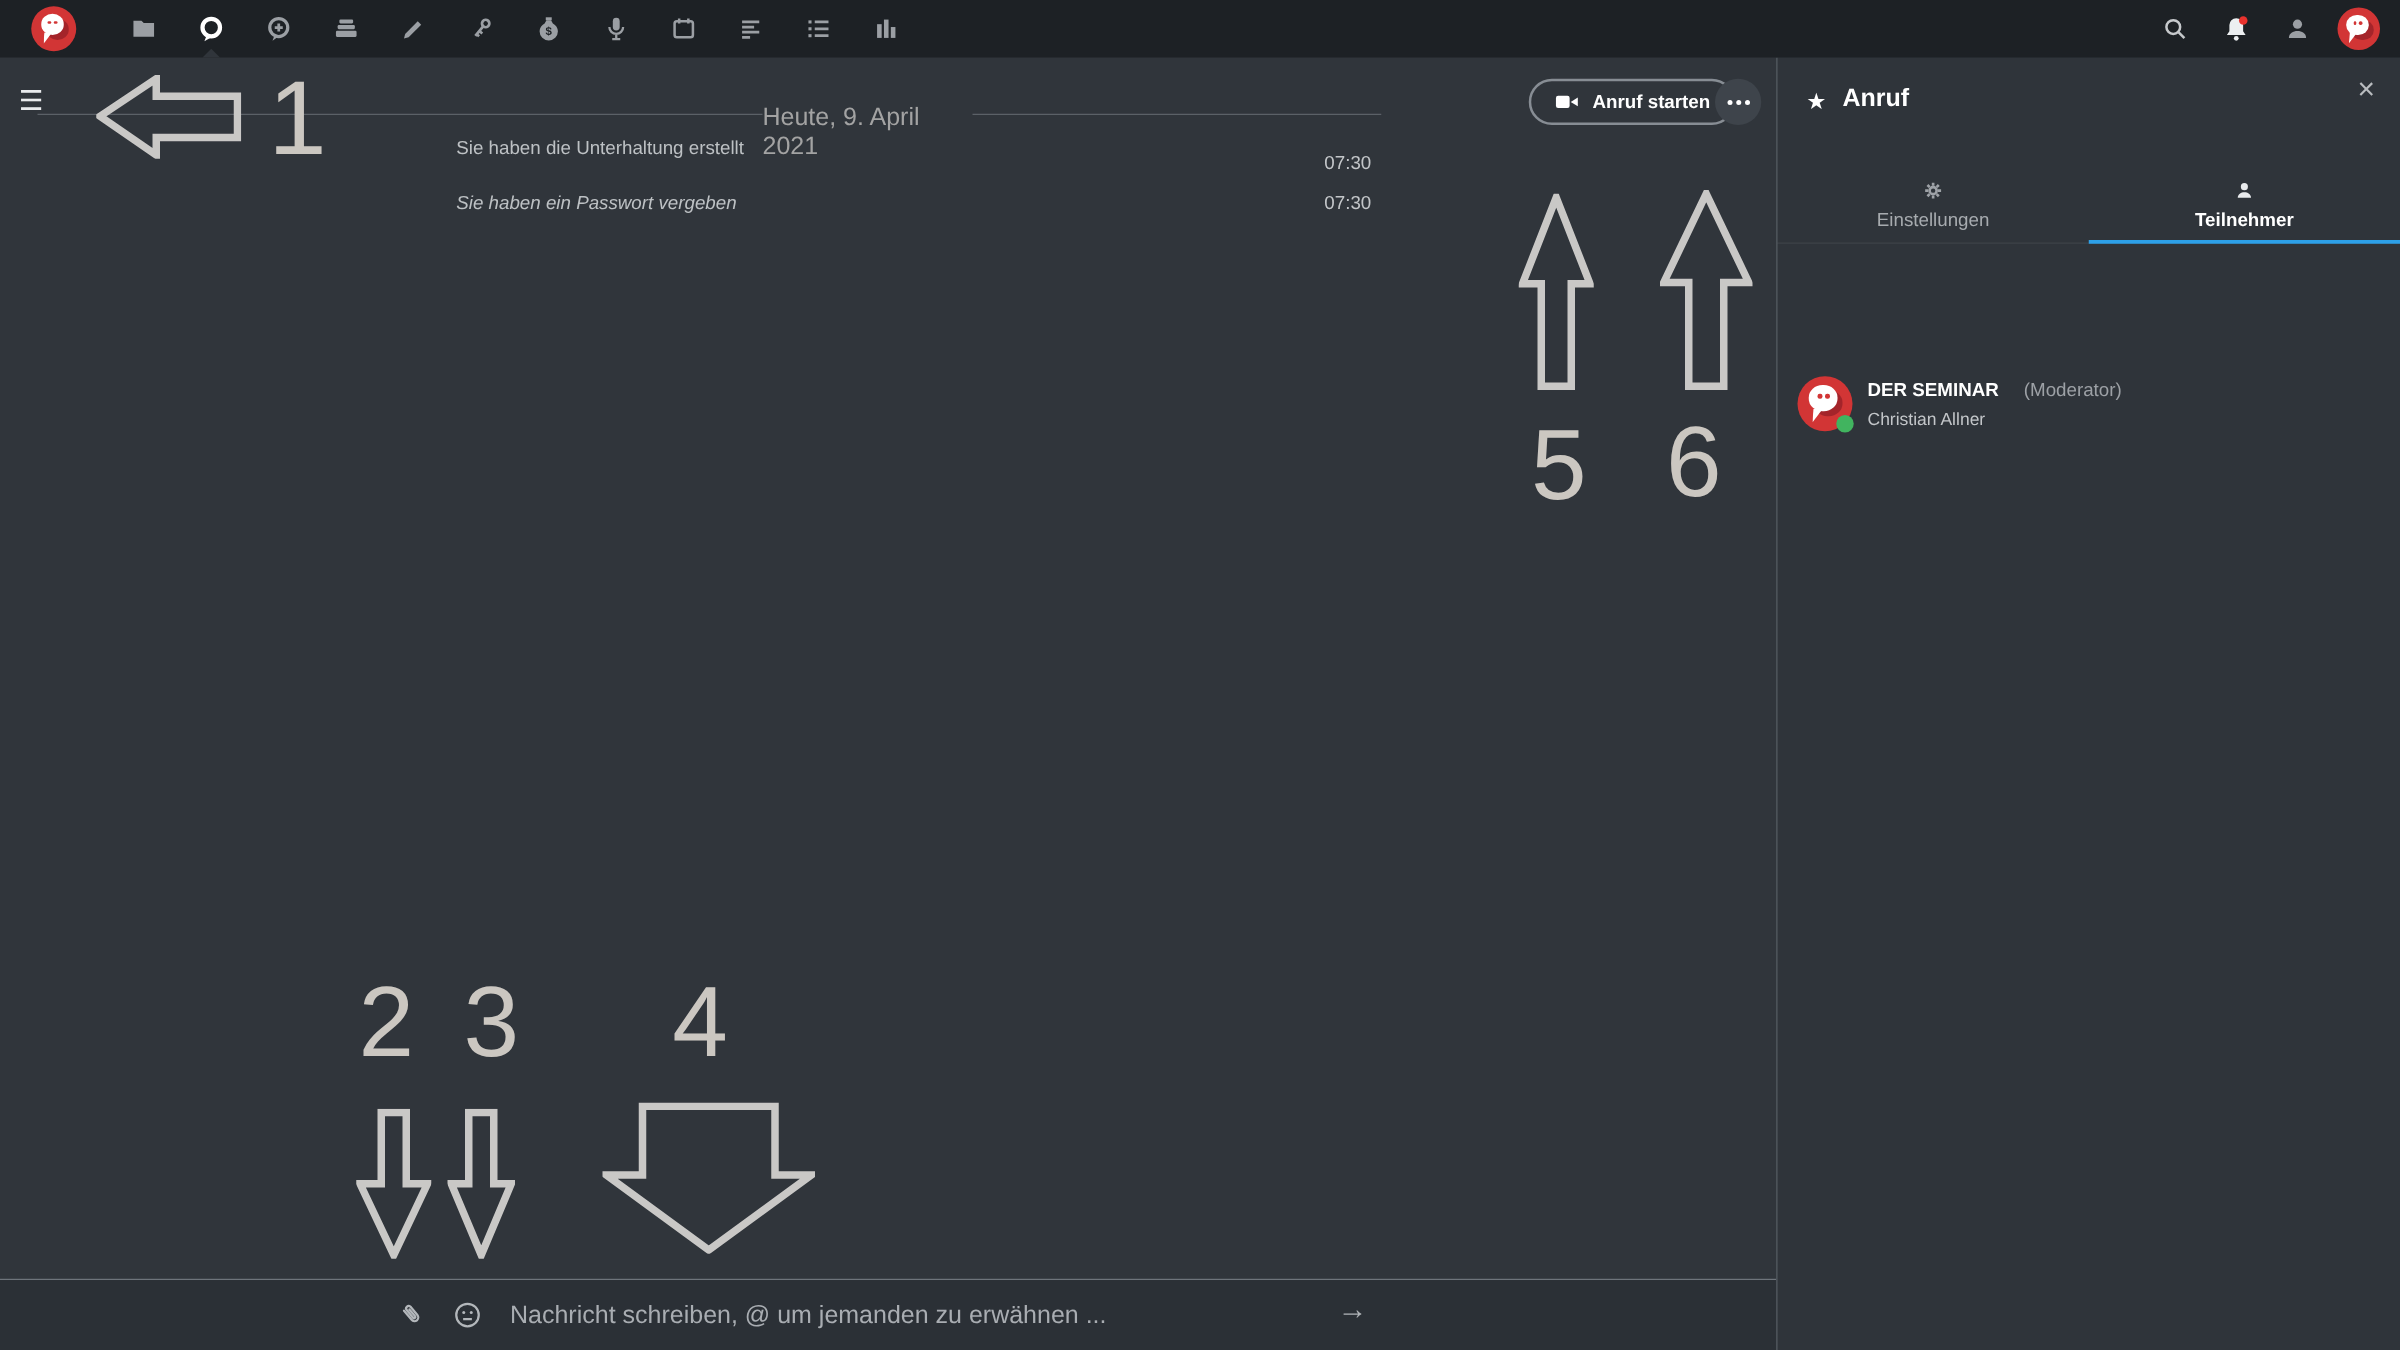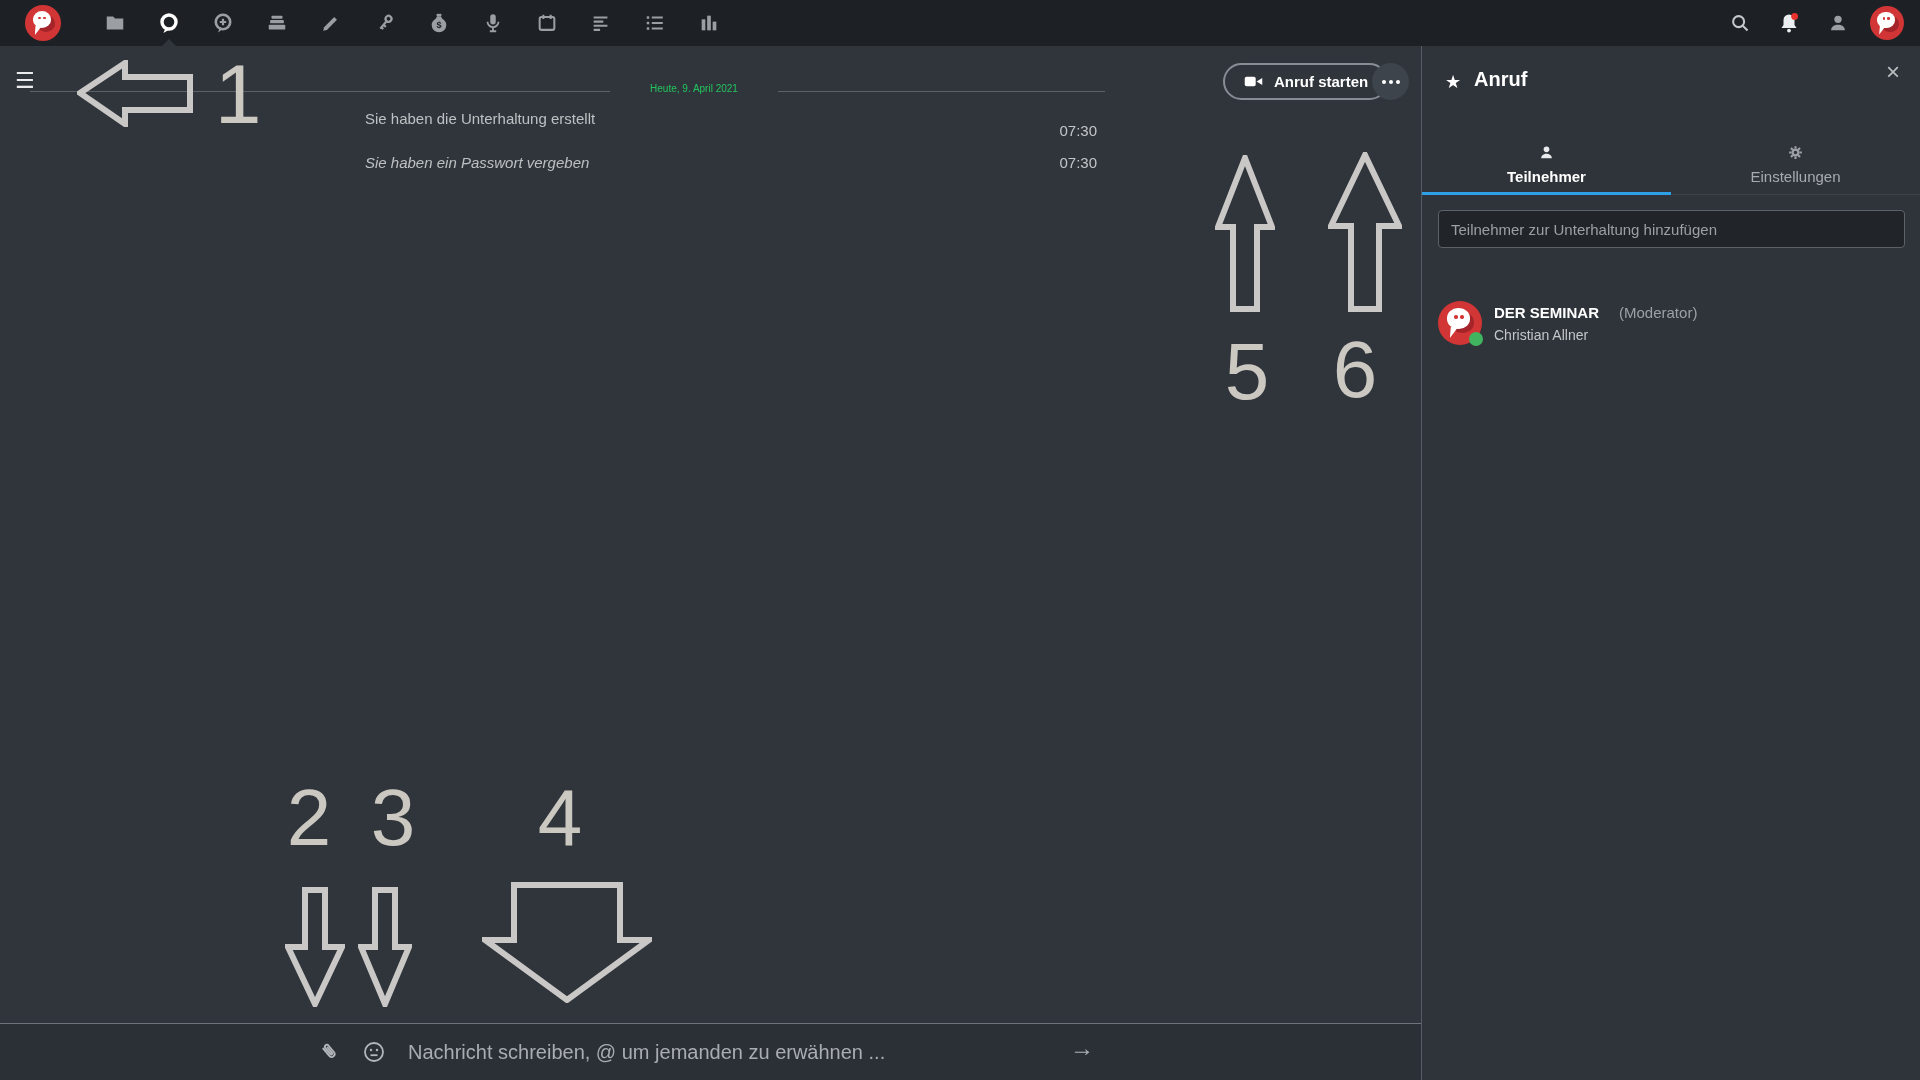--- a/index.html
+++ b/index.html
@@ -20,21 +20,21 @@
   .app-indicator { position:absolute; left:162px; top:39px; width:0; height:0; border-left:7px solid transparent; border-right:7px solid transparent; border-bottom:7px solid #30353b; }
   .right-icons { position:absolute; right:16px; top:0; height:46px; display:flex; align-items:center; gap:15px; }
   .ricon { width:34px; height:34px; display:flex; align-items:center; justify-content:center; position:relative; }
 
   
   .main { position:absolute; top:46px; left:0; width:1421px; bottom:0; background:#30353b; }
   .hamburger { position:absolute; left:15px; top:24px; font-size:22px; color:#e9ebed; line-height:1; cursor:pointer; }
   .date-line { position:absolute; height:1px; background:#5b6167; top:45px; }
   .date-line.l { left:30px; width:580px; }
   .date-line.r { left:778px; width:327px; }
-  .date-text { position:absolute; left:610px; width:168px; top:37px; text-align:center; font-size:10px; color:#22c55e; }
+  .date-text { position:absolute; left:610px; width:168px; top:37px; font-size:20px; color:#a3a3a3; }
   .call-btn { position:absolute; left:1223px; top:17px; height:37px; border:2px solid #878d94; border-radius:19px; background:transparent; color:#ffffff; font-weight:bold; font-size:15px; display:flex; align-items:center; gap:10px; padding:0 18px; cursor:pointer; font-family:inherit; }
   .menu-btn { position:absolute; left:1372px; top:17px; width:37px; height:37px; border-radius:50%; background:#3e444b; border:none; display:flex; align-items:center; justify-content:center; gap:3px; cursor:pointer; }
   .menu-btn i { width:4px; height:4px; border-radius:50%; background:#ffffff; }
   .msg-row { position:absolute; left:365px; font-size:15px; color:#bdc1c4; }
   .msg-time { position:absolute; left:1035px; width:62px; text-align:right; font-size:15px; color:#c3c6c9; }
 
   
   .composer { position:absolute; left:0; right:0; bottom:0; height:57px; background:#2b3036; border-top:1px solid #6e747b; }
   .composer .clip { position:absolute; left:318px; top:16px; cursor:pointer; }
   .composer .smiley { position:absolute; left:362px; top:16px; cursor:pointer; }
@@ -260,45 +260,44 @@
       <span class="send">→</span>
     </div>
   </div>
 
   <div class="sidebar">
     <span class="sb-close">×</span>
     <span class="sb-star">★</span>
     <div class="sb-title">Anruf</div>
 
     <div class="tabs">
+      <div class="tab inactive">
+        <span class="ticon">
+          <svg width="17" height="17" viewBox="0 0 24 24">
+              <circle cx="12" cy="12" r="4" fill="none" stroke="#9ea2a7" stroke-width="3"></circle>
+              <g stroke="#9ea2a7" stroke-width="3">
+                <path d="M12 3v3.5M12 17.5V21M3 12h3.5M17.5 12H21M5.6 5.6l2.5 2.5M15.9 15.9l2.5 2.5M5.6 18.4l2.5-2.5M15.9 8.1l2.5-2.5"></path>
+              </g>
+            </svg>
+        </span>
+        <span class="tlabel">Einstellungen</span>
+      </div>
       <div class="tab active">
         <span class="ticon">
           <svg width="17" height="17" viewBox="0 0 24 24">
               <g fill="#e9ebed">
                 <circle cx="12" cy="7.5" r="4"></circle>
                 <path d="M4.5 20c0-4 3.7-6.2 7.5-6.2s7.5 2.2 7.5 6.2z"></path>
               </g>
             </svg>
         </span>
         <span class="tlabel">Teilnehmer</span>
       </div>
-      <div class="tab inactive">
-        <span class="ticon">
-          <svg width="17" height="17" viewBox="0 0 24 24">
-              <circle cx="12" cy="12" r="4" fill="none" stroke="#9ea2a7" stroke-width="3"></circle>
-              <g stroke="#9ea2a7" stroke-width="3">
-                <path d="M12 3v3.5M12 17.5V21M3 12h3.5M17.5 12H21M5.6 5.6l2.5 2.5M15.9 15.9l2.5 2.5M5.6 18.4l2.5-2.5M15.9 8.1l2.5-2.5"></path>
-              </g>
-            </svg>
-        </span>
-        <span class="tlabel">Einstellungen</span>
-      </div>
-    </div>
-
-    <input type="text" class="sb-search" placeholder="Teilnehmer zur Unterhaltung hinzufügen" style="">
+    </div>
+
 
     <div class="participant">
       <div class="p-avatar">
         <div class="logo" style="width:44px;height:44px;">
           <div class="bubble"></div>
             <div class="tail"></div>
             <div class="eye l"></div>
             <div class="eye r"></div>
         </div>
       </div>

